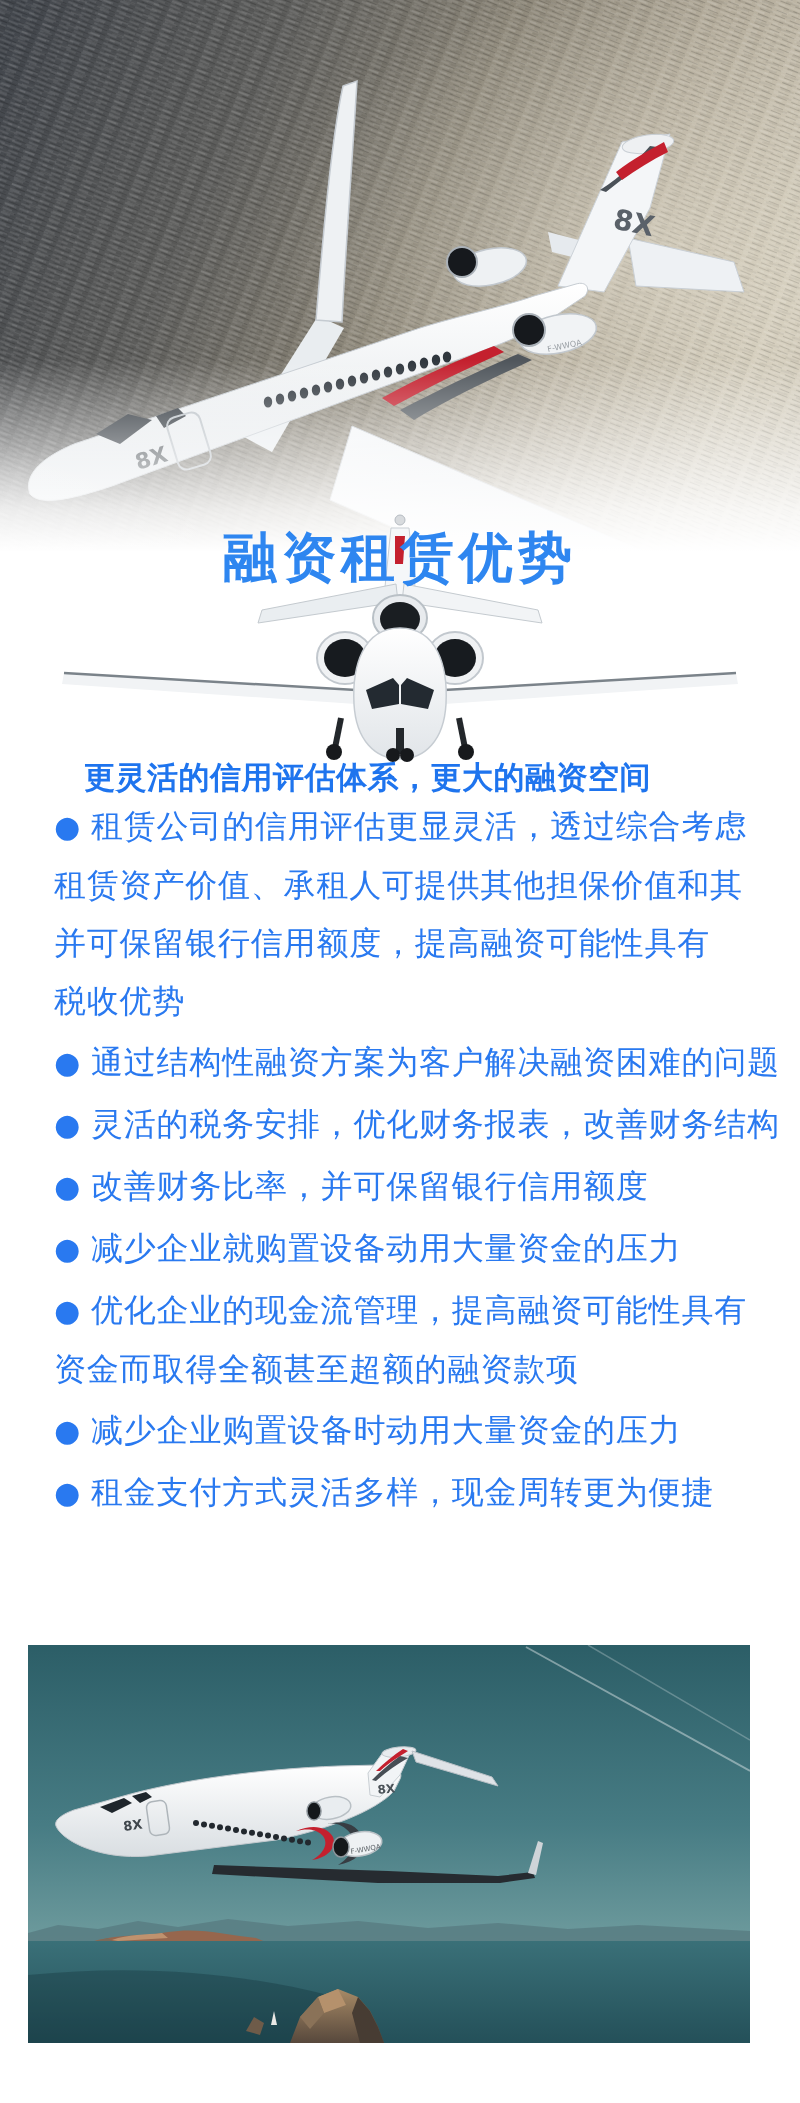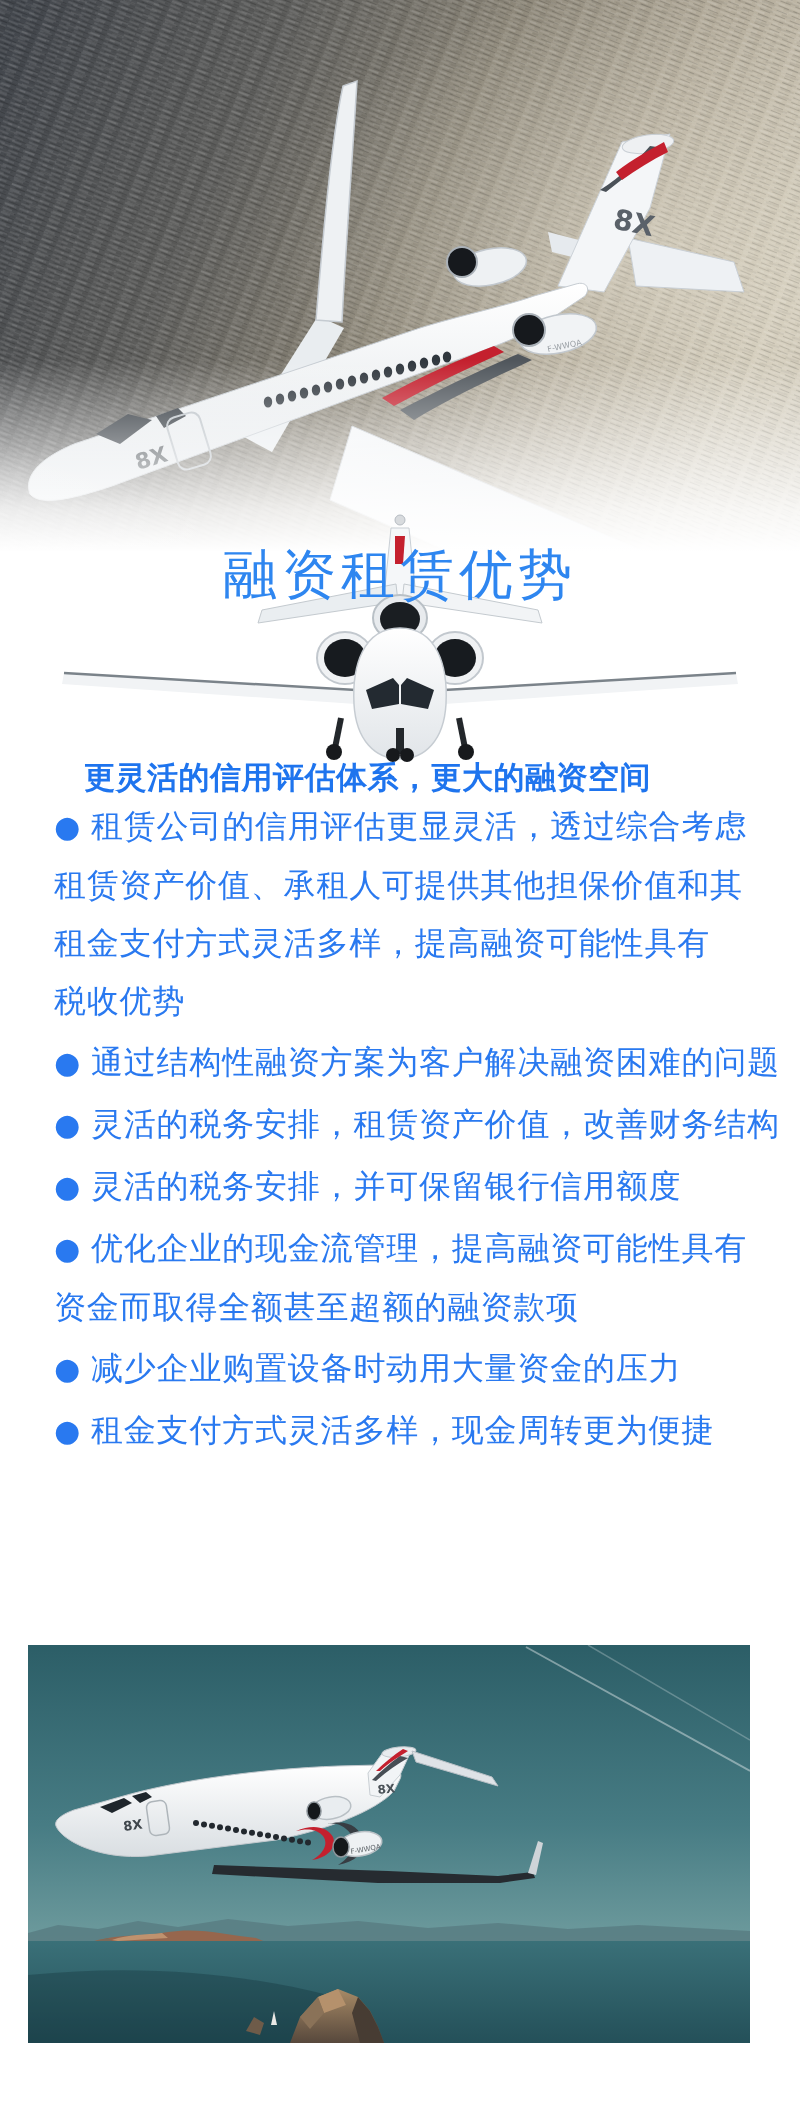--- a/index.html
+++ b/index.html
@@ -4,22 +4,22 @@
 <style>
   html,body{margin:0;padding:0;background:#ffffff;}
   .page{
     position:relative;width:800px;height:2103px;margin:0 auto;
     background:#ffffff;overflow:hidden;
     font-family:"DejaVu Sans","Liberation Sans",sans-serif;
   }
   .hero{position:absolute;top:0;left:0;width:800px;height:600px;}
   .front-plane{position:absolute;top:378px;left:0;width:800px;height:385px;}
   .main-title{
-    position:absolute;top:544px;left:0;width:800px;margin:0;
-    text-align:center;font-size:54px;line-height:62px;font-weight:400;
+    position:absolute;top:527px;left:0;width:800px;margin:0;
+    text-align:center;font-size:54px;line-height:62px;font-weight:700;
     letter-spacing:5px;color:#2E86F0;white-space:nowrap;
   }
   .section-heading{
     position:absolute;top:757px;left:84px;margin:0;
     font-size:31px;line-height:40px;font-weight:bold;
     letter-spacing:0.5px;color:#1E74EE;white-space:nowrap;
   }
   .bullet-list{
     position:absolute;top:797px;left:54px;width:740px;
     margin:0;padding:0;list-style:none;
@@ -183,25 +183,26 @@
     </g>
   </svg>
 
   <h1 class="main-title">融资租赁优势</h1>
 
   <h2 class="section-heading">更灵活的信用评估体系，更大的融资空间</h2>
 
   <ul class="bullet-list">
       <li><span class="marker">●</span><span class="btext">租赁公司的信用评估更显灵活，透过综合考虑
 租赁资产价值、承租人可提供其他担保价值和其
-租金支付方式灵活多样，提高融资可能性具有
+并可保留银行信用额度，提高融资可能性具有
 税收优势</span></li>
       <li><span class="marker">●</span><span class="btext">通过结构性融资方案为客户解决融资困难的问题</span></li>
-      <li><span class="marker">●</span><span class="btext">灵活的税务安排，租赁资产价值，改善财务结构</span></li>
-      <li><span class="marker">●</span><span class="btext">灵活的税务安排，并可保留银行信用额度</span></li>
+      <li><span class="marker">●</span><span class="btext">灵活的税务安排，优化财务报表，改善财务结构</span></li>
+      <li><span class="marker">●</span><span class="btext">改善财务比率，并可保留银行信用额度</span></li>
+      <li><span class="marker">●</span><span class="btext">减少企业就购置设备动用大量资金的压力</span></li>
       <li><span class="marker">●</span><span class="btext">优化企业的现金流管理，提高融资可能性具有
 资金而取得全额甚至超额的融资款项</span></li>
       <li><span class="marker">●</span><span class="btext">减少企业购置设备时动用大量资金的压力</span></li>
       <li><span class="marker">●</span><span class="btext">租金支付方式灵活多样，现金周转更为便捷</span></li>
     </ul>
 
   <svg class="footer-photo" viewBox="0 0 722 398" aria-hidden="true">
     <defs>
       <linearGradient id="skyG" x1="0" y1="0" x2="0" y2="1">
         <stop offset="0" stop-color="#2c5e67"></stop>

